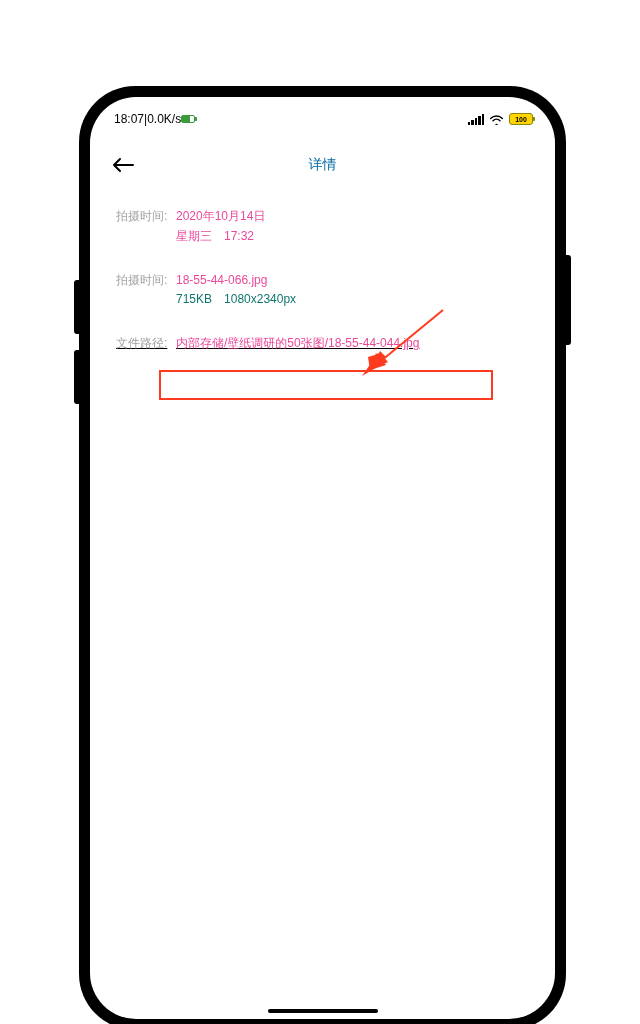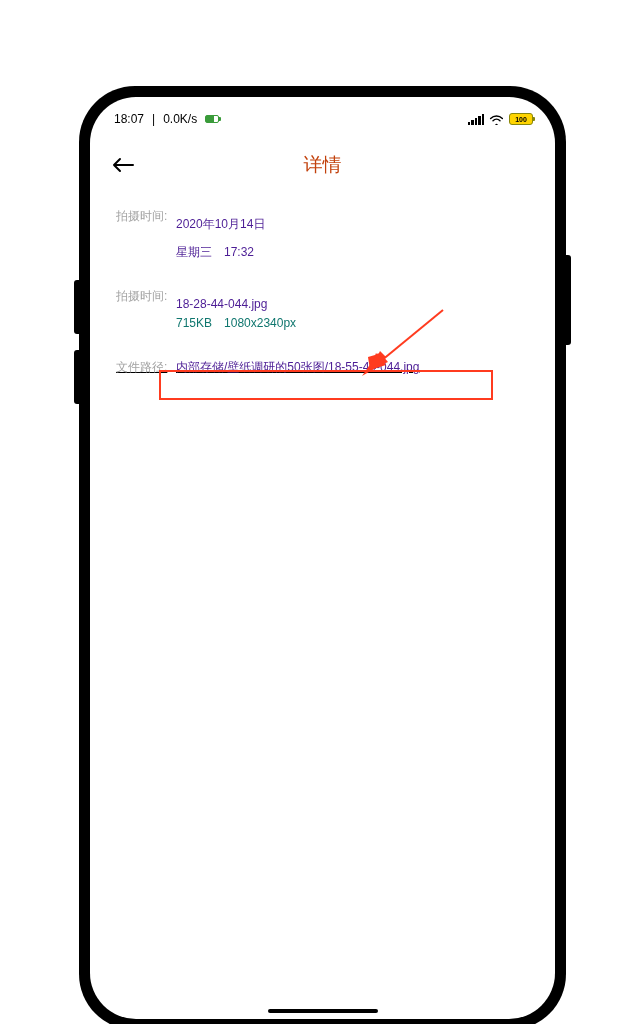--- a/index.html
+++ b/index.html
@@ -40,21 +40,21 @@
     .status-bar {
       height: 44px;
       display: flex;
       align-items: center;
       justify-content: space-between;
       padding: 0 22px 0 24px;
       font-size: 12px;
       font-weight: 500;
       color: #000;
     }
-    .status-left { display: flex; align-items: center; gap: 8px; }
+    .status-left { display: flex; align-items: center; gap: 0; }
     .battery-icon-small {
       display: inline-block;
       width: 14px;
       height: 8px;
       border: 1px solid #3a9b3a;
       border-radius: 2px;
       position: relative;
       background: linear-gradient(to right,#3a9b3a 0%,#3a9b3a 70%,transparent 70%);
     }
     .battery-icon-small::after {
@@ -114,40 +114,40 @@
       top: 50%;
       transform: translateY(-50%);
       width: 30px;
       height: 30px;
       display: flex;
       align-items: center;
       justify-content: center;
     }
     .back-btn svg { display:block; }
     .header-title {
-      font-size: 19px;
-      color: #c2410c;
+      font-size: 14px;
+      color: #0369a1;
       font-weight: 500;
     }
     .content {
       padding: 18px 40px 0 26px;
     }
     .row {
       display: flex;
       margin-bottom: 24px;
       font-size: 12px;
       line-height: 1.65;
     }
     .row-label {
       width: 60px;
       color: #a3a3a3;
       flex-shrink: 0;
     }
     .row-value { flex: 1; }
-    .link-blue { color: #4c1d95; margin-top: 8px; }
+    .link-blue { color: #ec4899; }
     .text-gray { color: #0f766e; }
     .spacegap { display:inline-block; width:12px; }
     .highlight-box {
       position: absolute;
       border: 2px solid #ff3b1f;
       background: transparent;
       pointer-events: none;
     }
     .arrow-annot {
       position: absolute;
@@ -220,21 +220,21 @@
           <div class="link-blue">2020年10月14日</div>
           <div class="link-blue">
             <span>星期三</span><span class="spacegap"></span><span>17:32</span>
           </div>
         </div>
       </div>
 
       <div class="row">
         <div class="row-label">拍摄时间:</div>
         <div class="row-value">
-          <div class="link-blue">18-28-44-044.jpg</div>
+          <div class="link-blue">18-55-44-066.jpg</div>
           <div class="text-gray">
             <span>715KB</span><span class="spacegap"></span><span>1080x2340px</span>
           </div>
         </div>
       </div>
 
       <div class="row" style="margin-bottom:0;text-decoration:underline;">
         <div class="row-label">文件路径:</div>
         <div class="row-value">
           <span class="link-blue">内部存储/壁纸调研的50张图/18-55-44-044.jpg</span>

